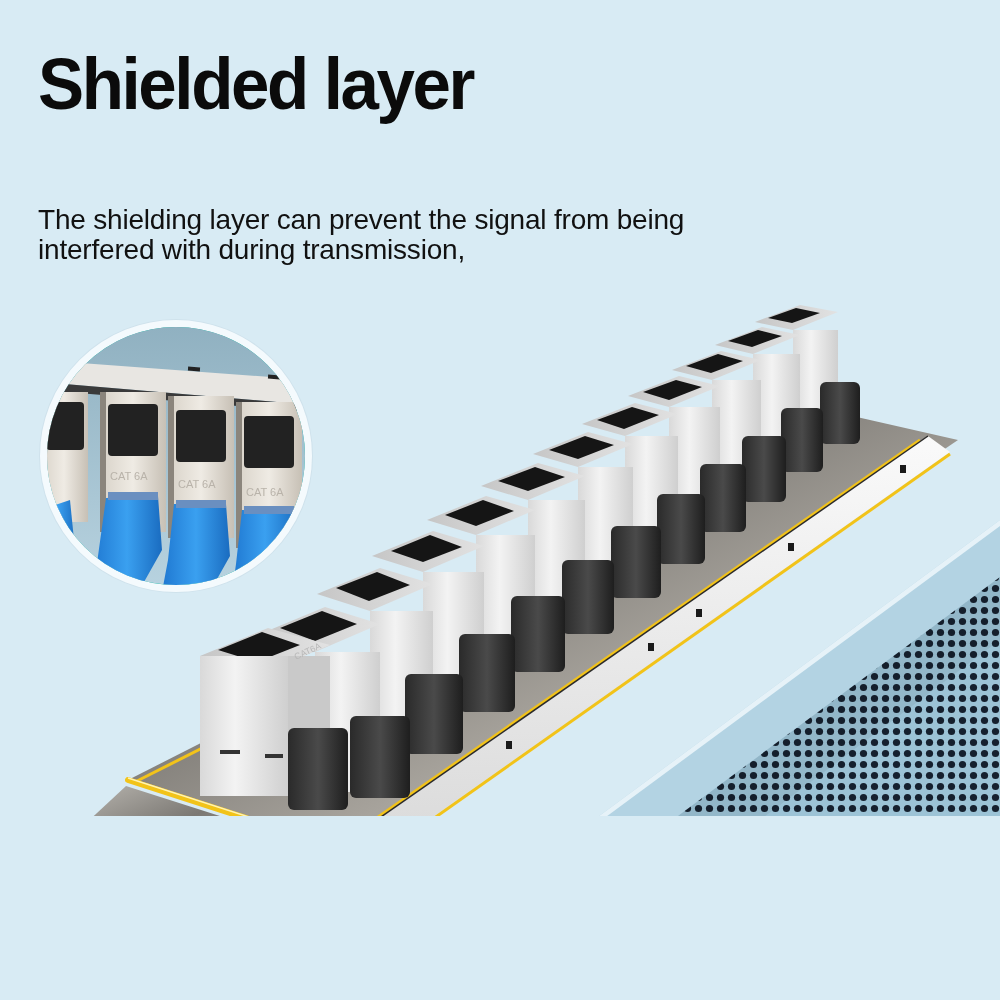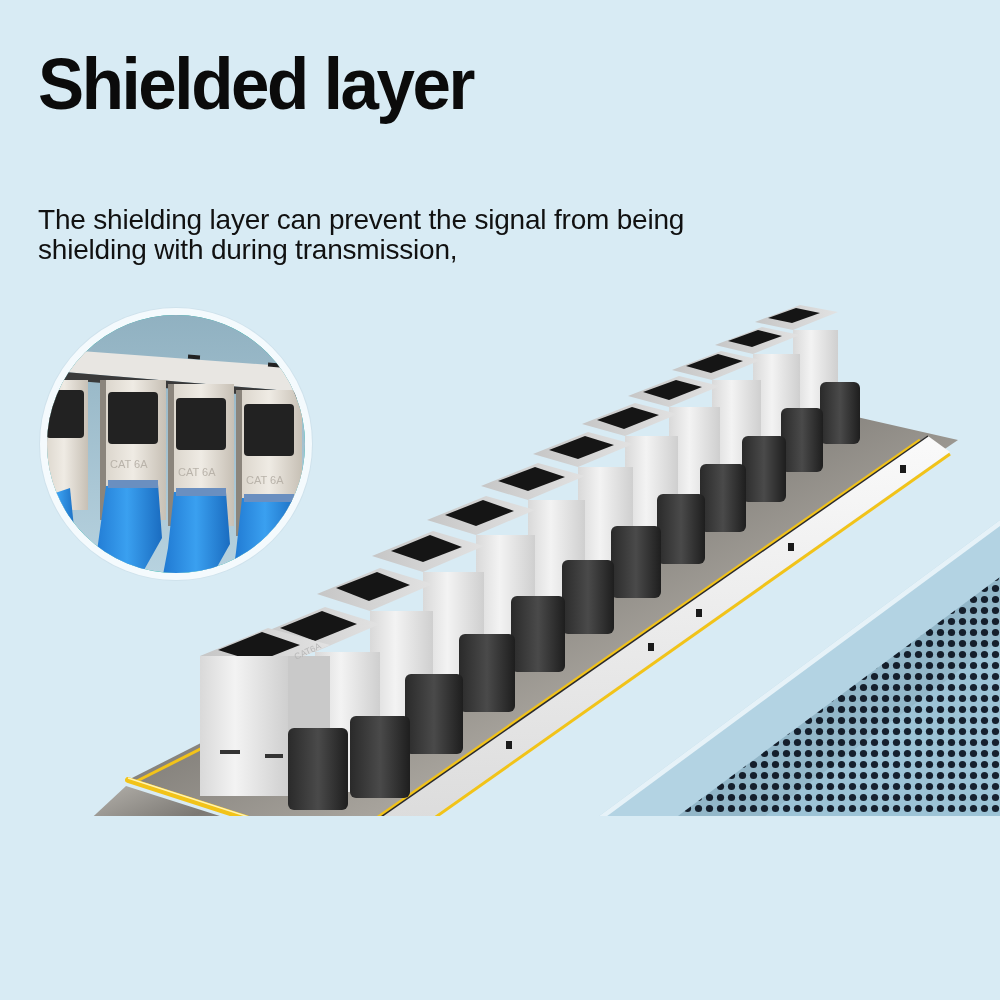--- a/index.html
+++ b/index.html
@@ -4,21 +4,21 @@
 <style>
   html, body { margin:0; padding:0; }
   body { width:1000px; height:1000px; overflow:hidden; background:#d8ebf4; font-family:"Liberation Sans", sans-serif; }
   .stage { position:relative; width:1000px; height:816px; overflow:hidden; background:#d8ebf4; }
   .bg-svg { position:absolute; left:0; top:0; width:1000px; height:1000px; }
   .headline { position:absolute; left:38px; top:44px; margin:0; font-size:72px; line-height:80px; font-weight:700; color:#0b0b0b; letter-spacing:-2.5px; transform:scaleX(0.96); transform-origin:left top; }
   .bullet { position:absolute; left:38px; top:128px; font-size:33px; line-height:40px; color:#111; letter-spacing:-0.3px; }
   .bullet .dot { display:inline-block; width:14px; height:14px; border-radius:50%; background:#111; margin-right:12px; vertical-align:middle; position:relative; top:-3px; }
   .desc { position:absolute; left:38px; top:190px; font-size:28px; line-height:30px; color:#111; letter-spacing:-0.2px;margin-top:15px; }
   .desc div { white-space:nowrap; }
-  .inset { position:absolute; left:40px; top:308px; width:272px; height:272px; border-radius:50%; overflow:hidden; box-sizing:border-box; border:7px solid #f4fafd; box-shadow:0 0 0 1px #cfe2ec; background:#14b8a6; }
+  .inset { position:absolute; left:40px; top:320px; width:272px; height:272px; border-radius:50%; overflow:hidden; box-sizing:border-box; border:7px solid #f4fafd; box-shadow:0 0 0 1px #cfe2ec; background:#14b8a6; }
   .inset svg { position:absolute; left:-7px; top:-7px; width:272px; height:272px; }
   .inset-label { font-family:"Liberation Sans", sans-serif; font-size:11px; fill:#b9b3aa; }
   .panel-svg { position:absolute; left:0; top:0; width:1000px; height:1000px; }
   .jack-label { font-family:"Liberation Sans", sans-serif; font-size:9px; fill:#b8b8b8; }
 </style>
 </head>
 <body>
 
 <div class="stage">
 
@@ -39,21 +39,21 @@
 
     <polygon points="1000,520 1000,526 358,1000 350,1000" fill="#e6f2f8"></polygon>
 
     <polygon points="1000,577 1000,1000 430,1000" fill="url(#perf)"></polygon>
     <polygon points="1000,577 1000,640 520,1000 430,1000" fill="url(#perfShade)"></polygon>
   </svg>
 
   <h1 class="headline">Shielded layer</h1>
   <div class="desc">
     <div>The shielding layer can prevent the signal from being</div>
-    <div>shielding with during transmission,</div>
+    <div>interfered with during transmission,</div>
   </div>
 
   <div class="inset">
     <svg viewBox="0 0 272 272">
       <defs>
         <linearGradient id="insetBg" x1="0" y1="0" x2="0" y2="1">
           <stop offset="0" stop-color="#8fb0c0"></stop>
           <stop offset="1" stop-color="#b8d3e0"></stop>
         </linearGradient>
         <linearGradient id="beige" x1="0" y1="0" x2="1" y2="0">

